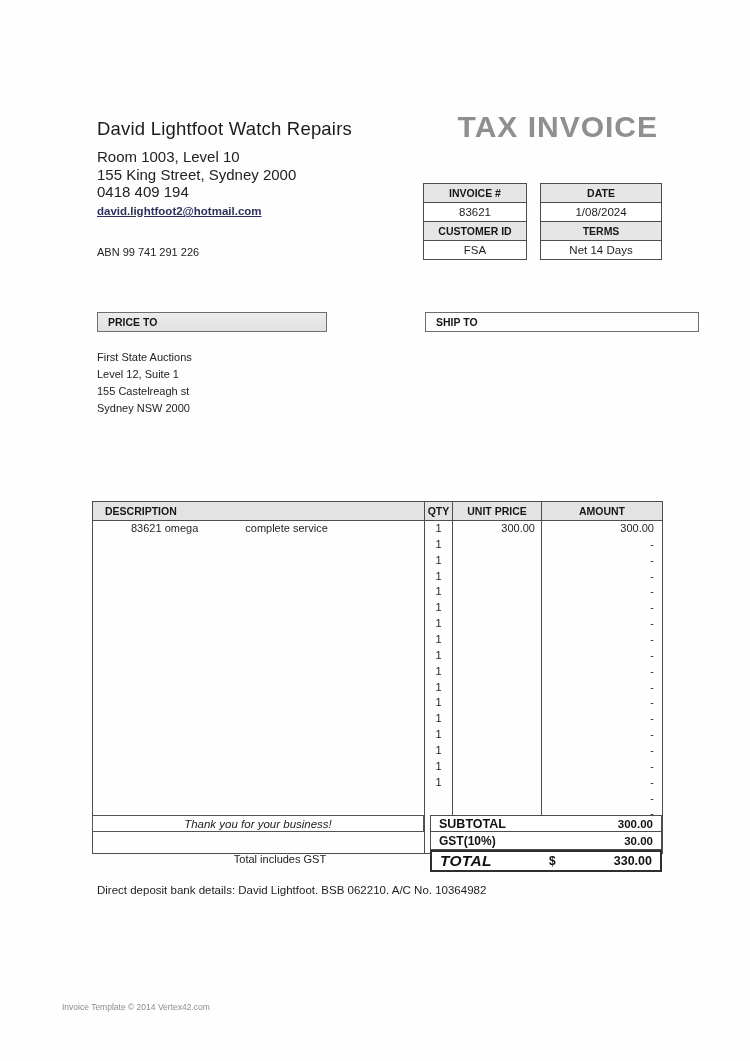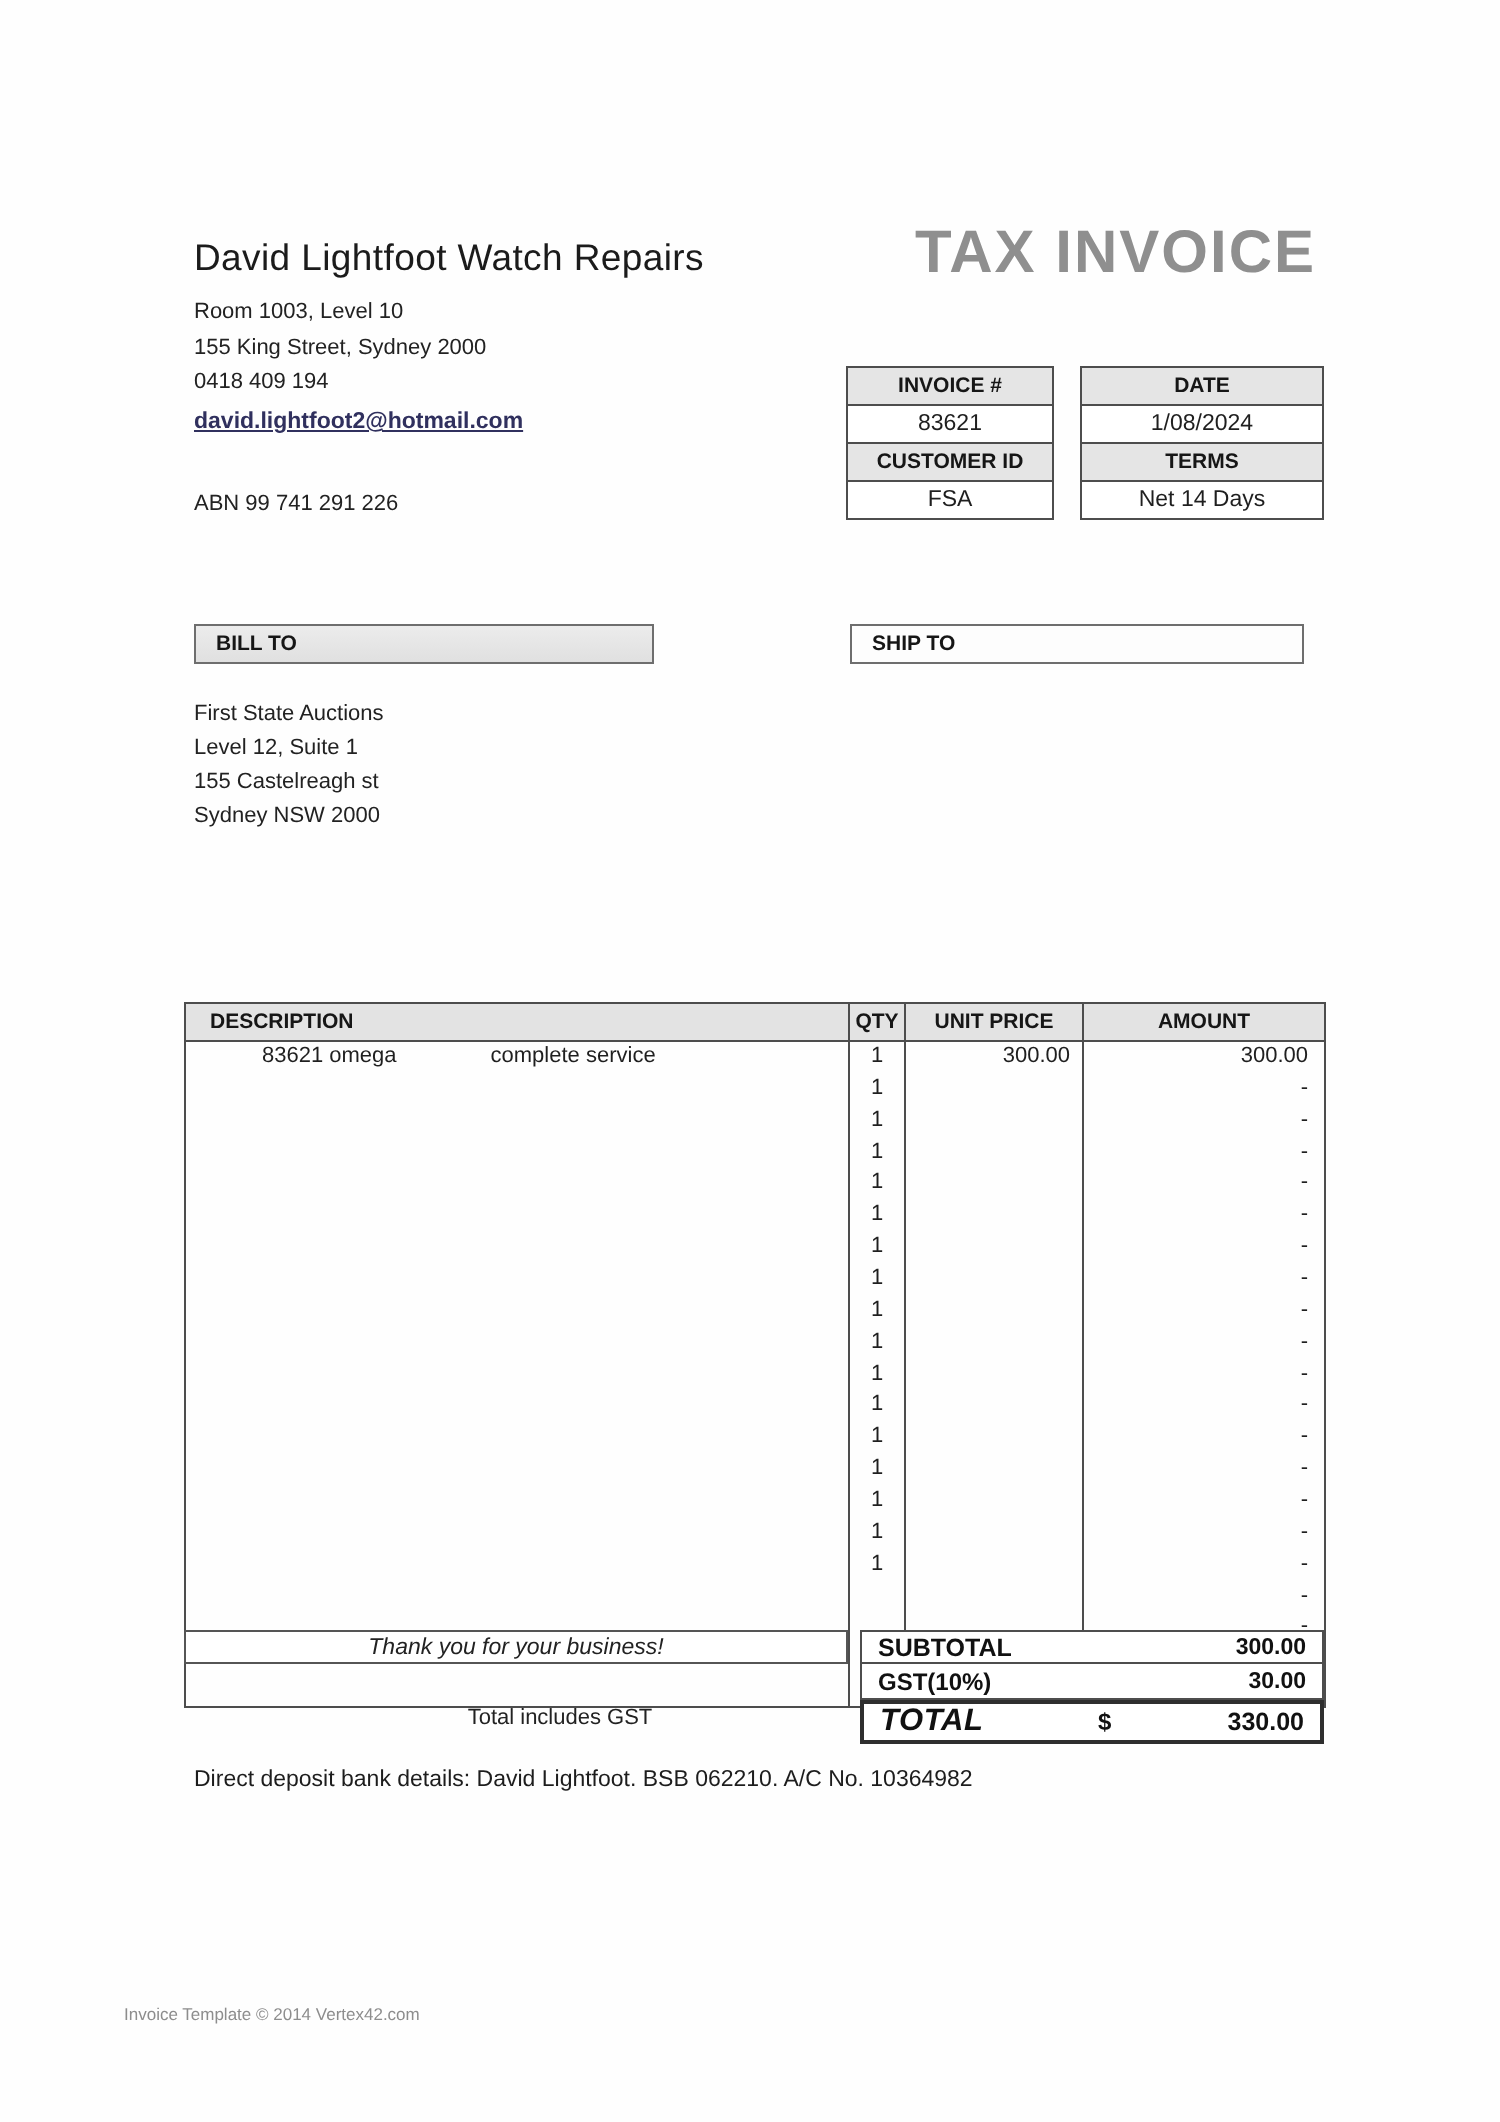--- a/index.html
+++ b/index.html
@@ -6,42 +6,42 @@
   html, body { background: #ffffff; }
   body { font-family: "Liberation Sans", sans-serif; color: #1f1f1f; }
   #page {
     position: relative; width: 750px; height: 1061px;
     background: #fefefe; overflow: hidden;
   }
   .abs { position: absolute; }
 
   
   #company-name { left: 97px; top: 118px; font-size: 18.5px; font-weight: 500; letter-spacing: .2px; color: #1b1b1b; }
-  #company-address { left: 97px; top: 148px; font-size: 11px; line-height: 17.5px; color: #222; }
+  #company-address { left: 97px; top: 148px; font-size: 15px; line-height: 17.5px; color: #222; }
   #company-email { left: 97px; top: 205px; font-size: 11.5px; font-weight: 600; color: #30305e; text-decoration: underline; }
   #company-abn { left: 97px; top: 246px; font-size: 11px; color: #222; }
 
   
   #doc-title { left: 420px; top: 110px; width: 238px; text-align: right;
     font-size: 30px; font-weight: bold; letter-spacing: 1px; color: #8f8f8f; }
 
   
   .meta-box { border-collapse: collapse; table-layout: fixed; border-radius: 24px; }
   #meta-left  { left: 423px; top: 183px; width: 104px; }
   #meta-right { left: 540px; top: 183px; width: 122px; }
   .meta-box td { border: 1px solid #4d4d4d; height: 19px; text-align: center; vertical-align: middle; }
   .meta-box td.hdr { background: #e5e5e5; font-weight: bold; font-size: 10.5px; color: #161616; }
   .meta-box td.val { background: #fff; font-size: 11.5px; }
 
   
   .party-box { height: 20px; border: 1px solid #6e6e6e; display: flex; align-items: center;
     padding-left: 10px; font-size: 10.5px; font-weight: bold; color: #161616; }
   #billto-box { left: 97px; top: 312px; width: 230px;
     background: linear-gradient(180deg, #ececec, #e0e0e0); }
-  #shipto-box { left: 425px; top: 312px; width: 227px; background: #fdfdfd; }
+  #shipto-box { left: 425px; top: 312px; width: 274px; background: #fdfdfd; }
   #billto-address { left: 97px; top: 349px; font-size: 11px; line-height: 17px; color: #222; }
 
   
   #items-table { left: 92px; top: 461px; width: 570px; border-collapse: collapse; table-layout: fixed; border: 1px solid #4d4d4d; margin-top: 40px; }
   #items-table th { height: 19px; background: #e3e3e3; border-bottom: 1px solid #4d4d4d;
     font-size: 10.5px; font-weight: bold; color: #161616; vertical-align: middle; }
   #items-table th.c-desc { text-align: left; padding-left: 12px; }
   #items-table td { height: 15.86px; font-size: 11px; line-height: 11px; vertical-align: middle; color: #1f1f1f; }
   .b-r { border-right: 1px solid #4d4d4d; }
   td.c-desc { text-align: left; }
@@ -116,21 +116,21 @@
     <tr>
           <td class="hdr">TERMS</td>
         </tr>
     <tr>
           <td class="val">Net 14 Days</td>
         </tr>
   </tbody>
     </table>
 
   <div class="abs party-box" id="billto-box">
-    <span>BILL TO</span>
+    <span>PRICE TO</span>
   </div>
   <div class="abs party-box" id="shipto-box">
     <span>SHIP TO</span>
   </div>
 
   <div class="abs" id="billto-address">
     <div>First State Auctions</div>
     <div>Level 12, Suite 1</div>
     <div>155 Castelreagh st</div>
     <div>Sydney NSW 2000</div>

